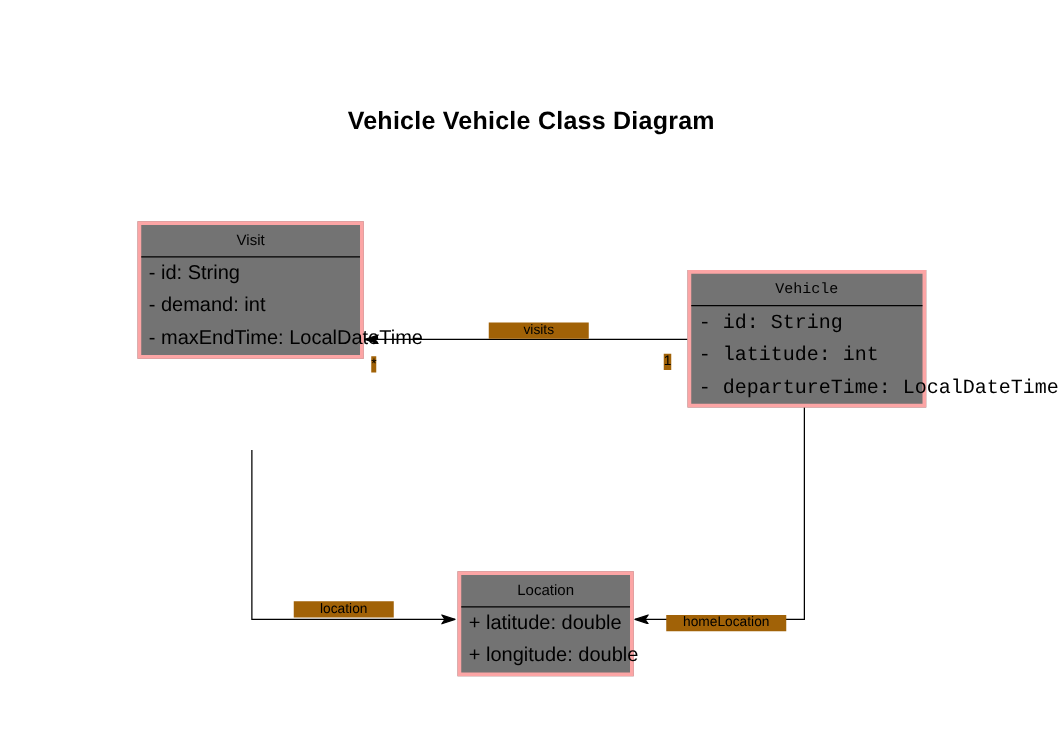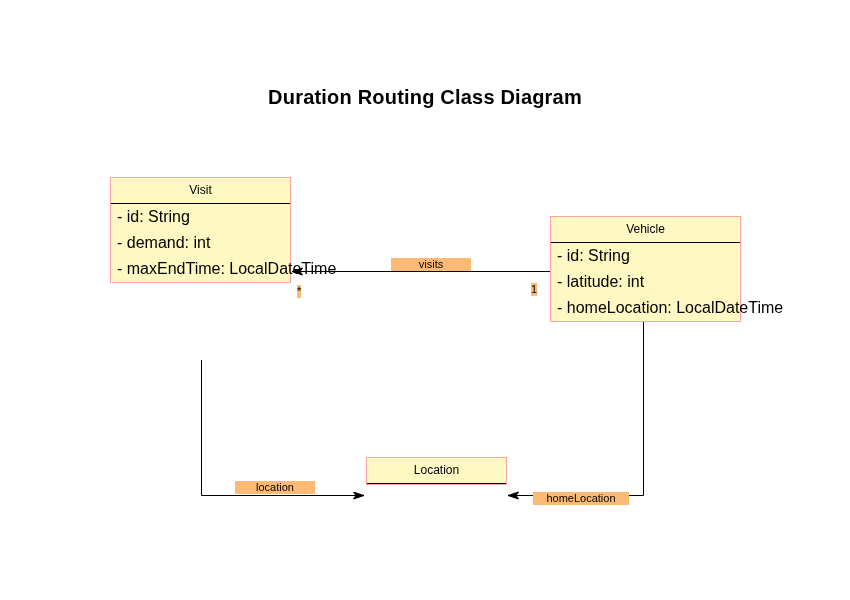--- a/index.html
+++ b/index.html
@@ -21,22 +21,22 @@
     top: 86px;
     left: 0;
     width: 850px;
     text-align: center;
     font-size: 20px;
     font-weight: bold;
     letter-spacing: 0.2px;
   }
   .class-box {
     position: absolute;
-    background: #fef9c3;
-    border: 1px solid #fca5a5;
+    background: #737373;
+    border: 3px solid #fca5a5;
     box-sizing: border-box;
   }
   .class-name {
     height: 25px;
     line-height: 25px;
     text-align: center;
     border-bottom: 1px solid #000000;
     font-size: 12px;
   }
   .class-attrs .attr {
@@ -52,31 +52,31 @@
     top: 0;
     width: 850px;
     height: 600px;
     pointer-events: none;
   }
   .edge-label {
     position: absolute;
     font-size: 11px;
     line-height: 13px;
     color: #000000;
-    background: #fdba74;
+    background: #a16207;
     white-space: nowrap;
   }
   .centered { text-align: center; }
 </style>
 </head>
 <body>
 
 <div class="canvas">
 
-  <div class="diagram-title">Duration Routing Class Diagram</div>
+  <div class="diagram-title">Vehicle Vehicle Class Diagram</div>
 
   <svg class="edges-layer" width="850" height="600" viewBox="0 0 850 600">
     <defs>
       <marker id="arrowhead" markerWidth="14" markerHeight="10" refX="11" refY="4" orient="auto" markerUnits="userSpaceOnUse">
         <path d="M0.5,0.5 L11,4 L0.5,7.5 L3,4 Z" fill="#000000" stroke="#000000" stroke-linejoin="round"></path>
       </marker>
     </defs>
     <line x1="550" y1="271.5" x2="292" y2="271.5" stroke="#000000" stroke-width="1" marker-end="url(#arrowhead)"></line>
     <polyline points="201.5,360 201.5,495.5 364,495.5" fill="none" stroke="#000000" stroke-width="1" marker-end="url(#arrowhead)"></polyline>
     <polyline points="643.5,321 643.5,495.5 508,495.5" fill="none" stroke="#000000" stroke-width="1" marker-end="url(#arrowhead)"></polyline>
@@ -84,31 +84,35 @@
 
   <div class="class-box" style="left:110px; top:177px; width:181px;">
     <div class="class-name">Visit</div>
     <div class="class-attrs">
       <div class="attr">- id: String</div>
       <div class="attr">- demand: int</div>
       <div class="attr">- maxEndTime: LocalDateTime</div>
     </div>
   </div>
 
-  <div class="class-box" style="left:550px; top:216px; width:191px;">
+  <div class="class-box" style="left:550px; top:216px; width:191px;font-family:Liberation Mono, monospace;">
     <div class="class-name">Vehicle</div>
     <div class="class-attrs">
       <div class="attr">- id: String</div>
       <div class="attr">- latitude: int</div>
-      <div class="attr">- homeLocation: LocalDateTime</div>
+      <div class="attr">- departureTime: LocalDateTime</div>
     </div>
   </div>
 
   <div class="class-box" style="left:366px; top:457px; width:141px;">
     <div class="class-name">Location</div>
+    <div class="class-attrs">
+      <div class="attr">+ latitude: double</div>
+      <div class="attr">+ longitude: double</div>
+    </div>
   </div>
 
   <div class="edge-label centered" style="left:391px; top:258px; width:80px;">visits</div>
 
   <div class="edge-label" style="left:297px; top:285px;">*</div>
 
   <div class="edge-label" style="left:531px; top:283px;">1</div>
 
   <div class="edge-label centered" style="left:235px; top:481px; width:80px;">location</div>
 

